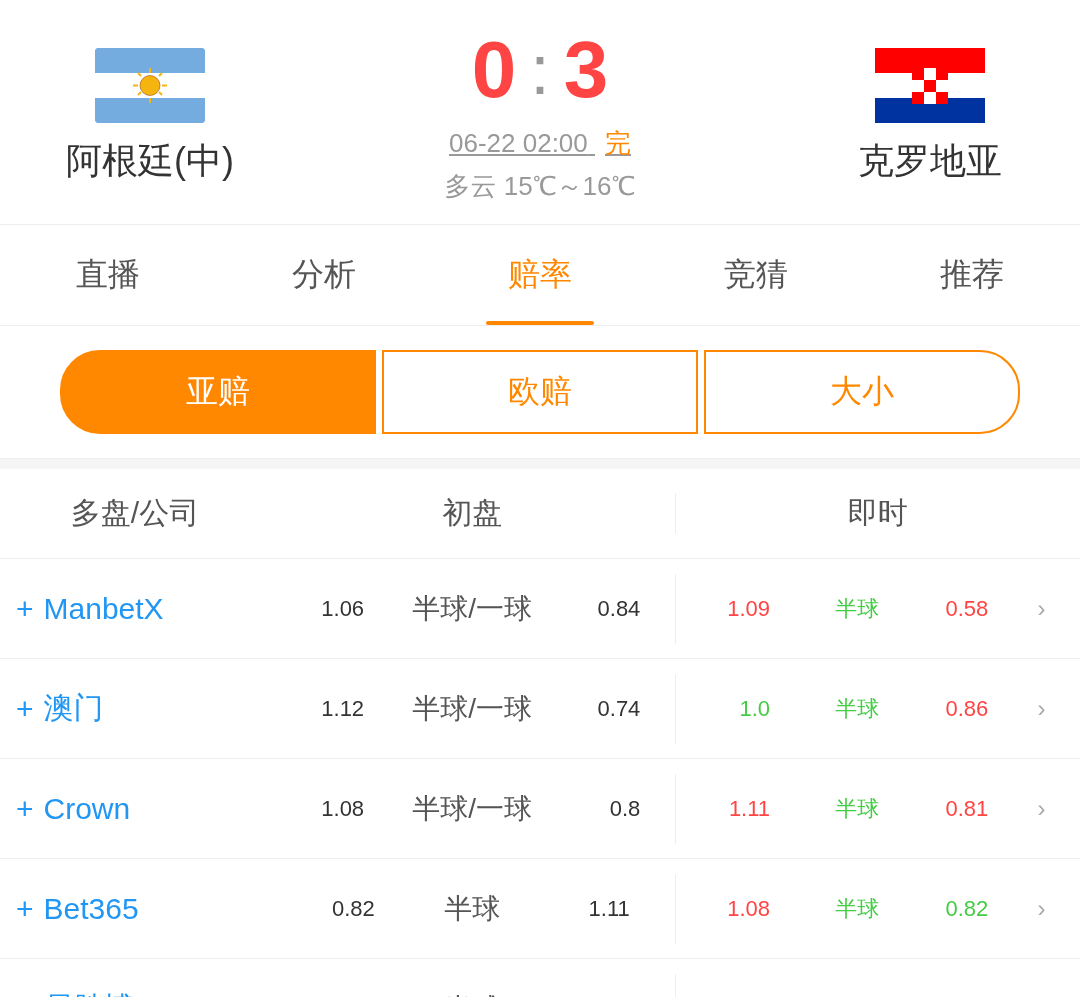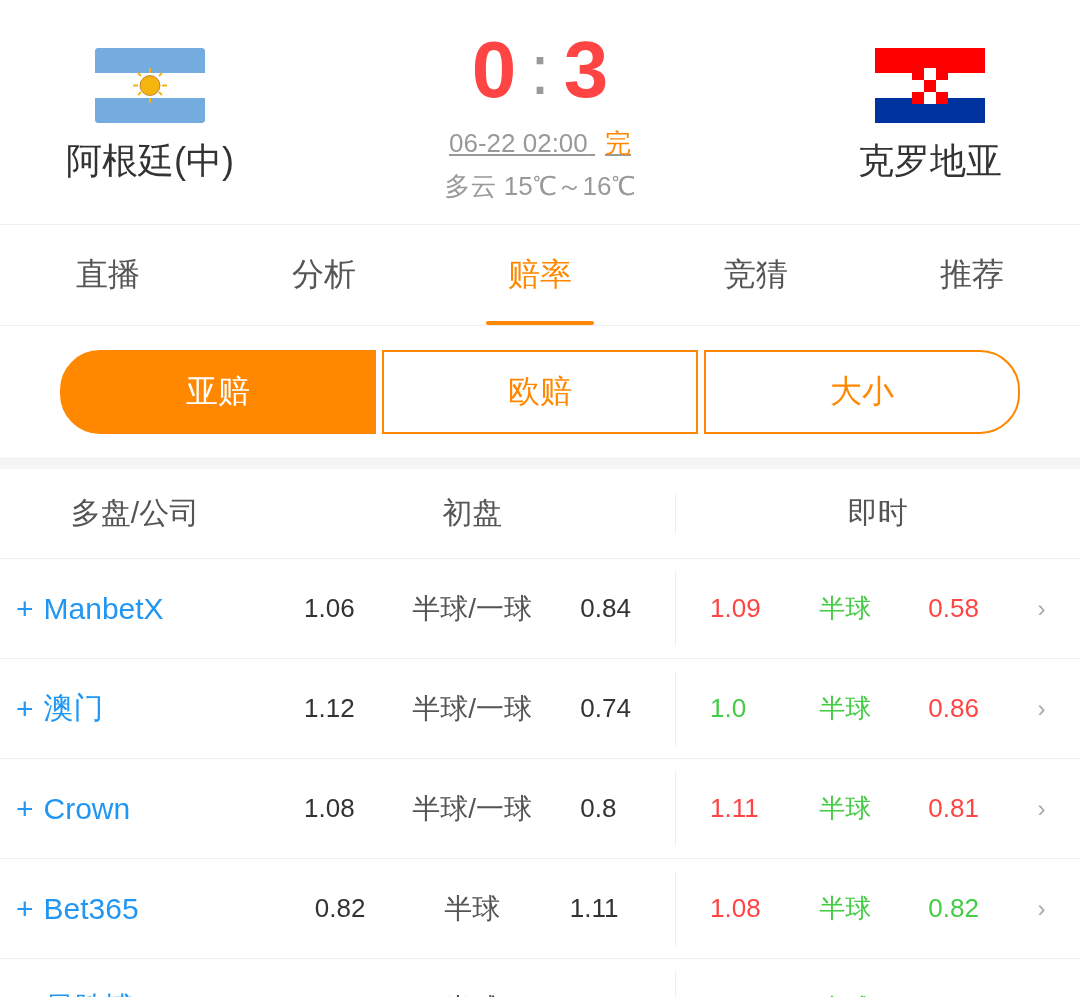--- a/index.html
+++ b/index.html
@@ -206,24 +206,24 @@
     }
     .row-realtime {
       flex: 1;
       display: flex;
       align-items: center;
       justify-content: space-around;
       padding: 20px 10px;
       border-left: 1px solid #eee;
     }
     .odds-val {
-      font-size: 26px;
+      font-size: 22px;
       color: #333;
       min-width: 60px;
-      text-align: left;
+      text-align: right;
     }
     .odds-val.red { color: #f44; }
     .odds-val.green { color: #4c4; }
     .odds-label {
       font-size: 28px;
       color: #555;
     }
     .arrow-icon {
       font-size: 24px;
       color: #aaa;

